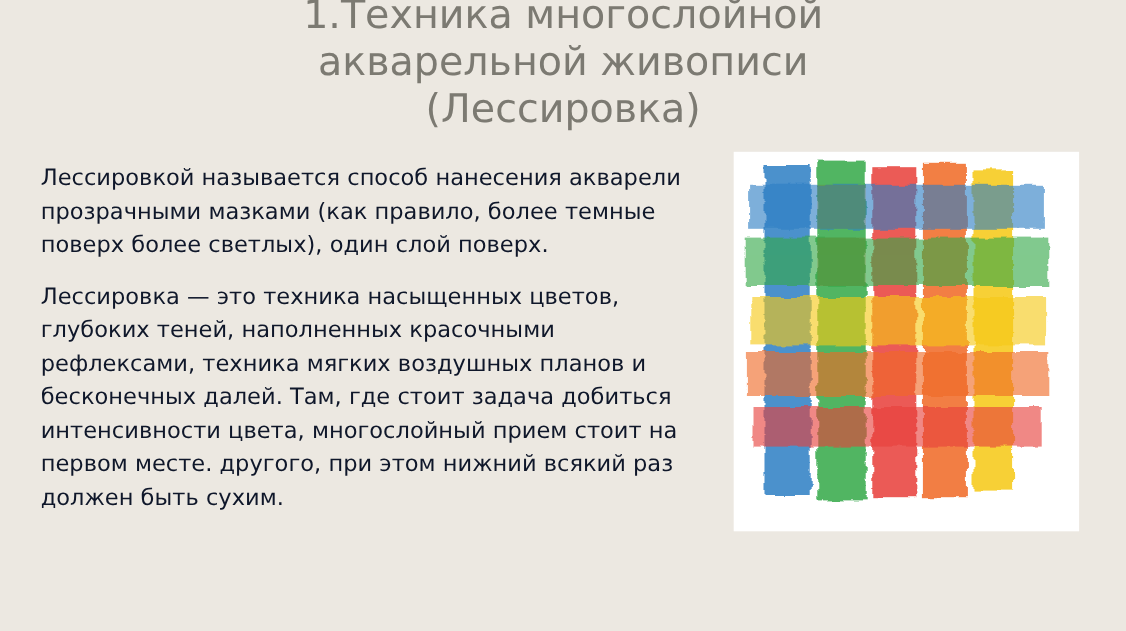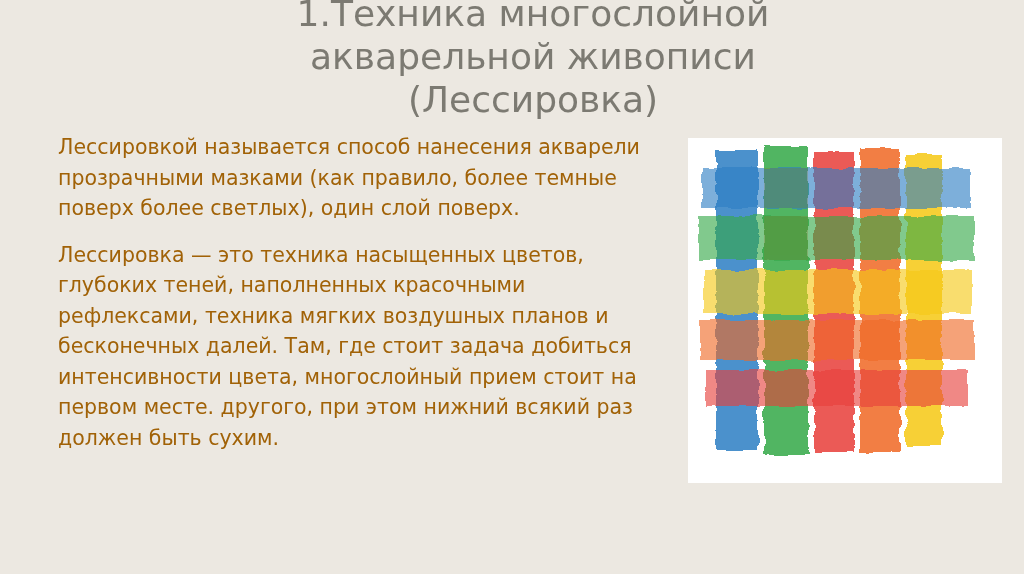--- a/index.html
+++ b/index.html
@@ -11,45 +11,44 @@
     height: 574px;
     background: #ece8e1;
     font-family: "Liberation Sans", sans-serif;
     overflow: hidden;
     position: relative;
   }
   .slide {
     position: absolute;
     inset: 0;
     background: #ece8e1;
-    margin-left: 21px;
   }
   .title {
     position: absolute;
     left: 0;
     top: -8px;
     width: 1024px;
     text-align: center;
     font-family: "DejaVu Sans", sans-serif;
     font-weight: 400;
     font-size: 36px;
     line-height: 43px;
     color: #7c7a72;
     letter-spacing: 0px;
     white-space: pre-line;
   }
   .body-text {
     position: absolute;
     left: 37px;
-    top: 132px;
+    top: 146px;
     width: 610px;
     font-family: "DejaVu Sans", sans-serif;
     font-size: 20.5px;
     line-height: 30.5px;
-    color: #a16207;
+    color: #0f172a;
   }
   .body-text p {
     margin: 0 0 16px 0;
   }
   .body-text p:last-child {
     margin-bottom: 0;
   }
   .figure {
     position: absolute;
     left: 667px;

